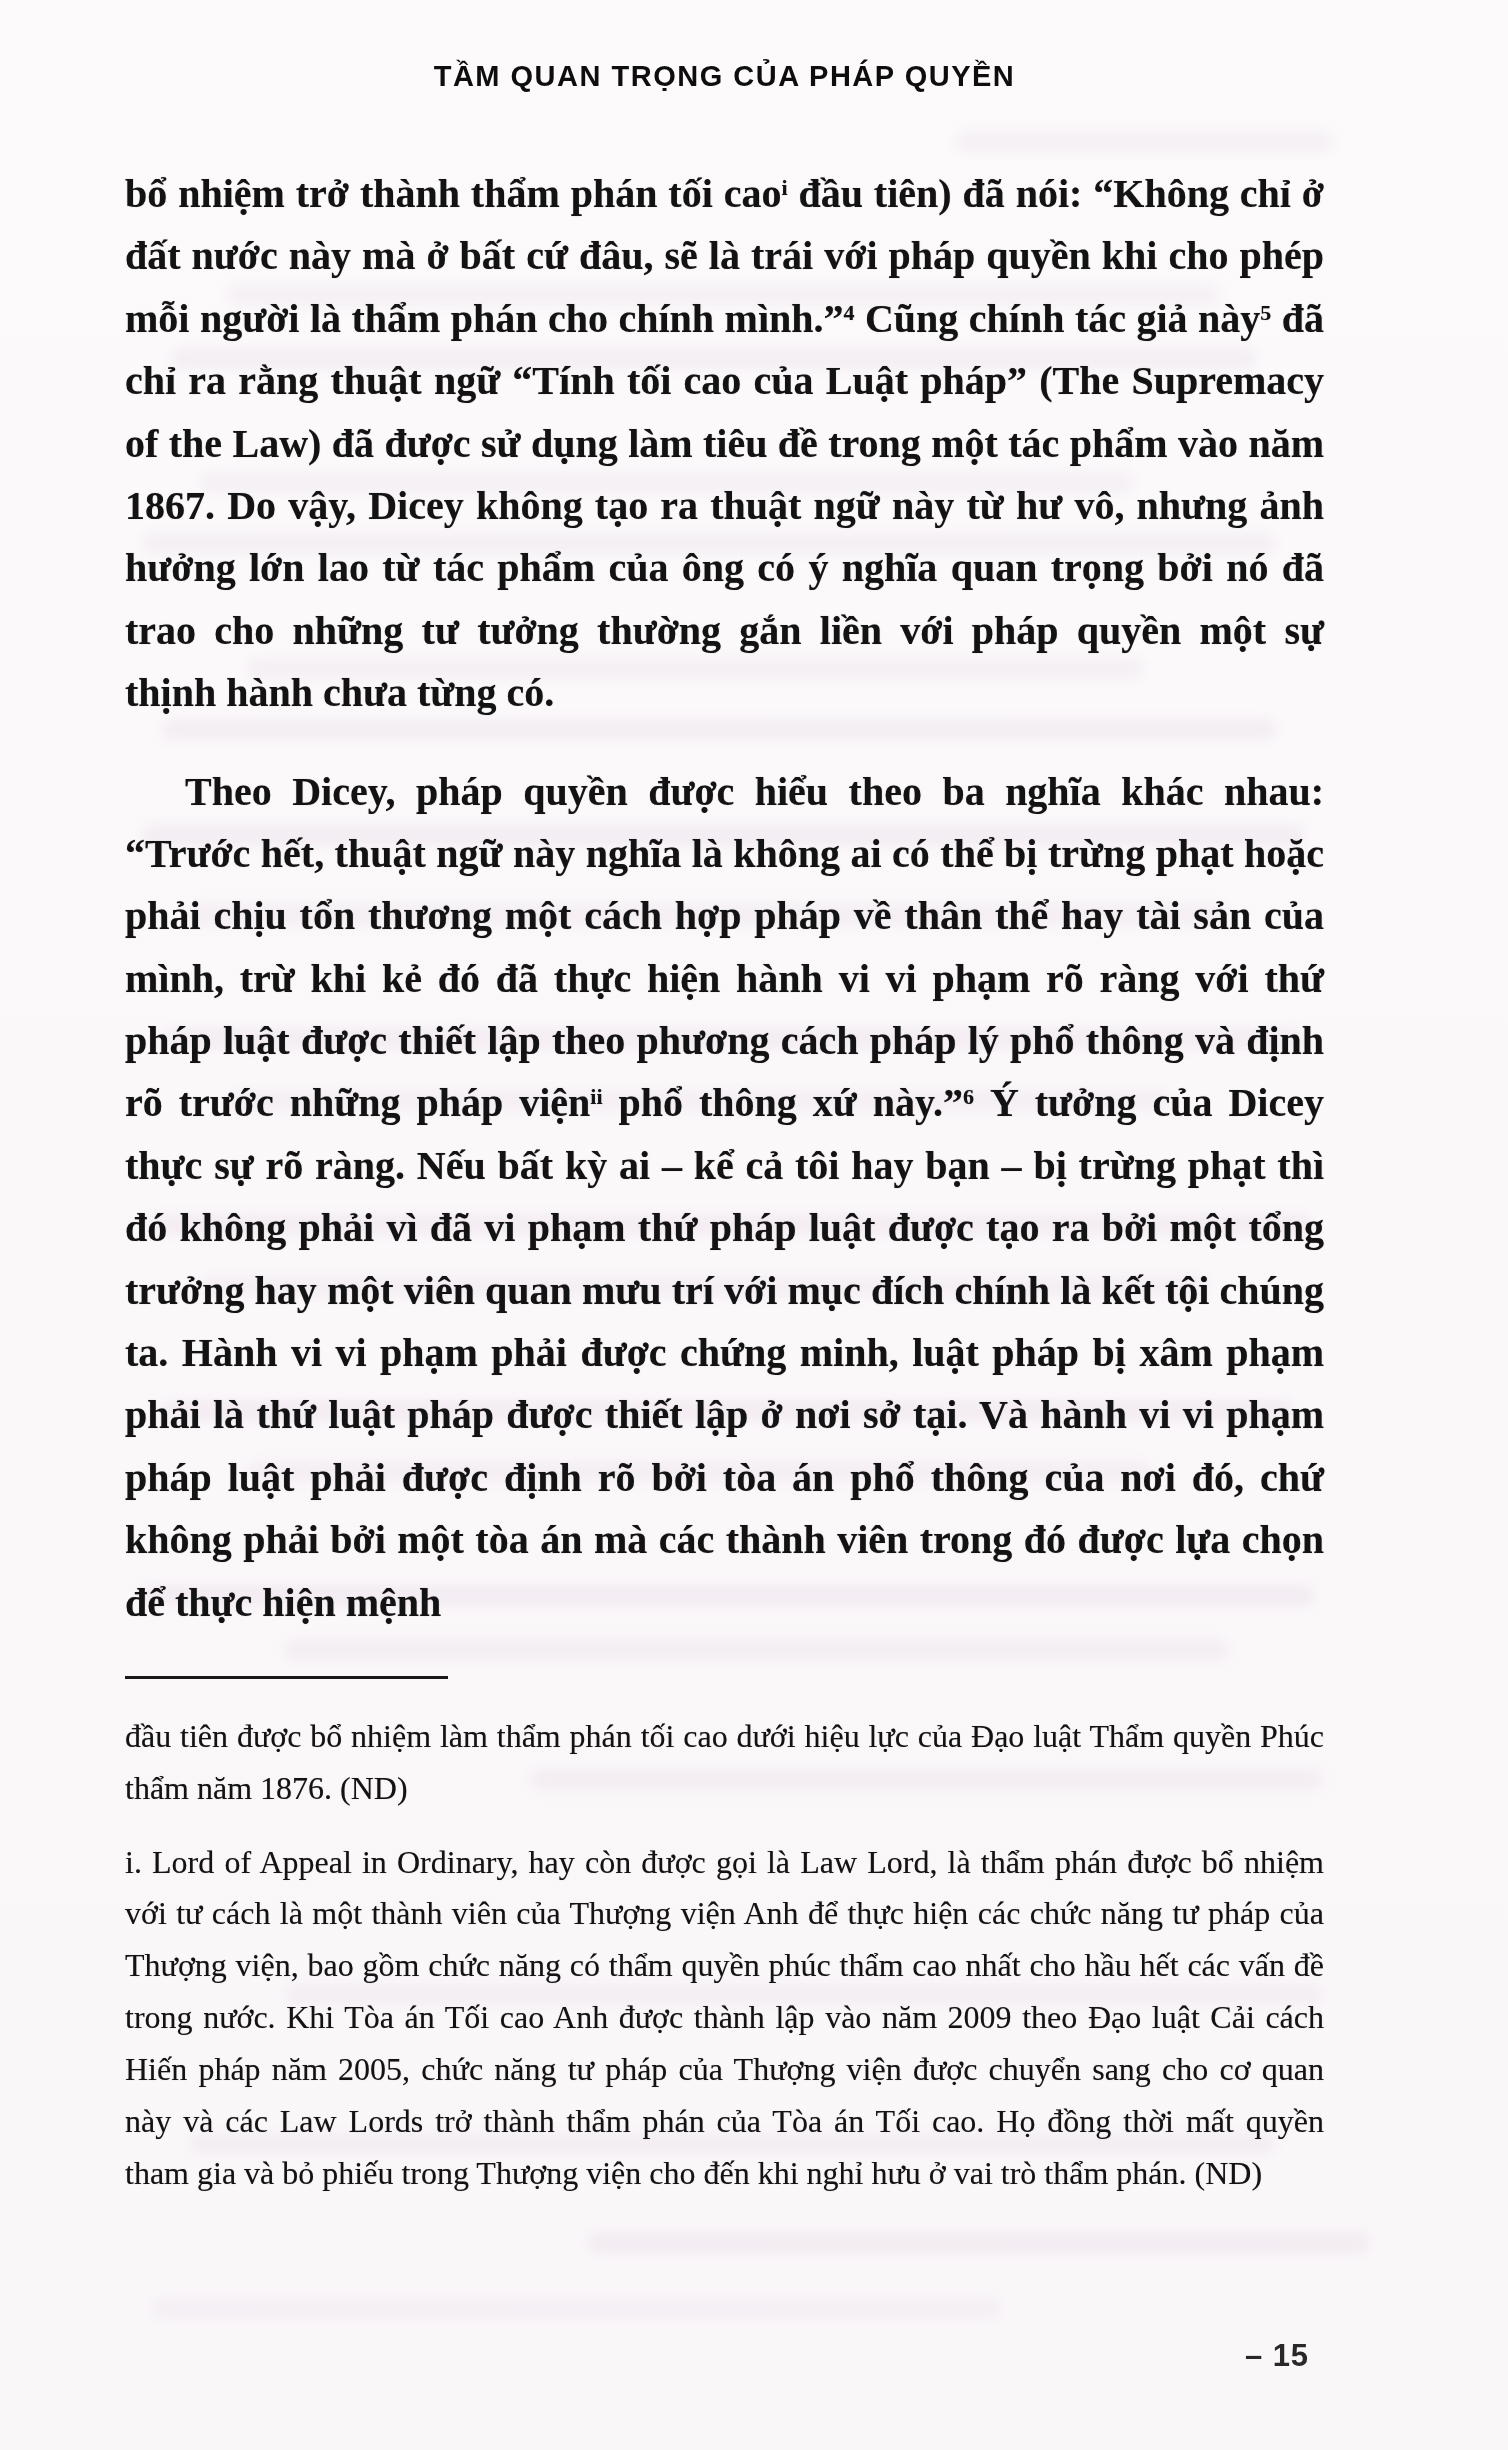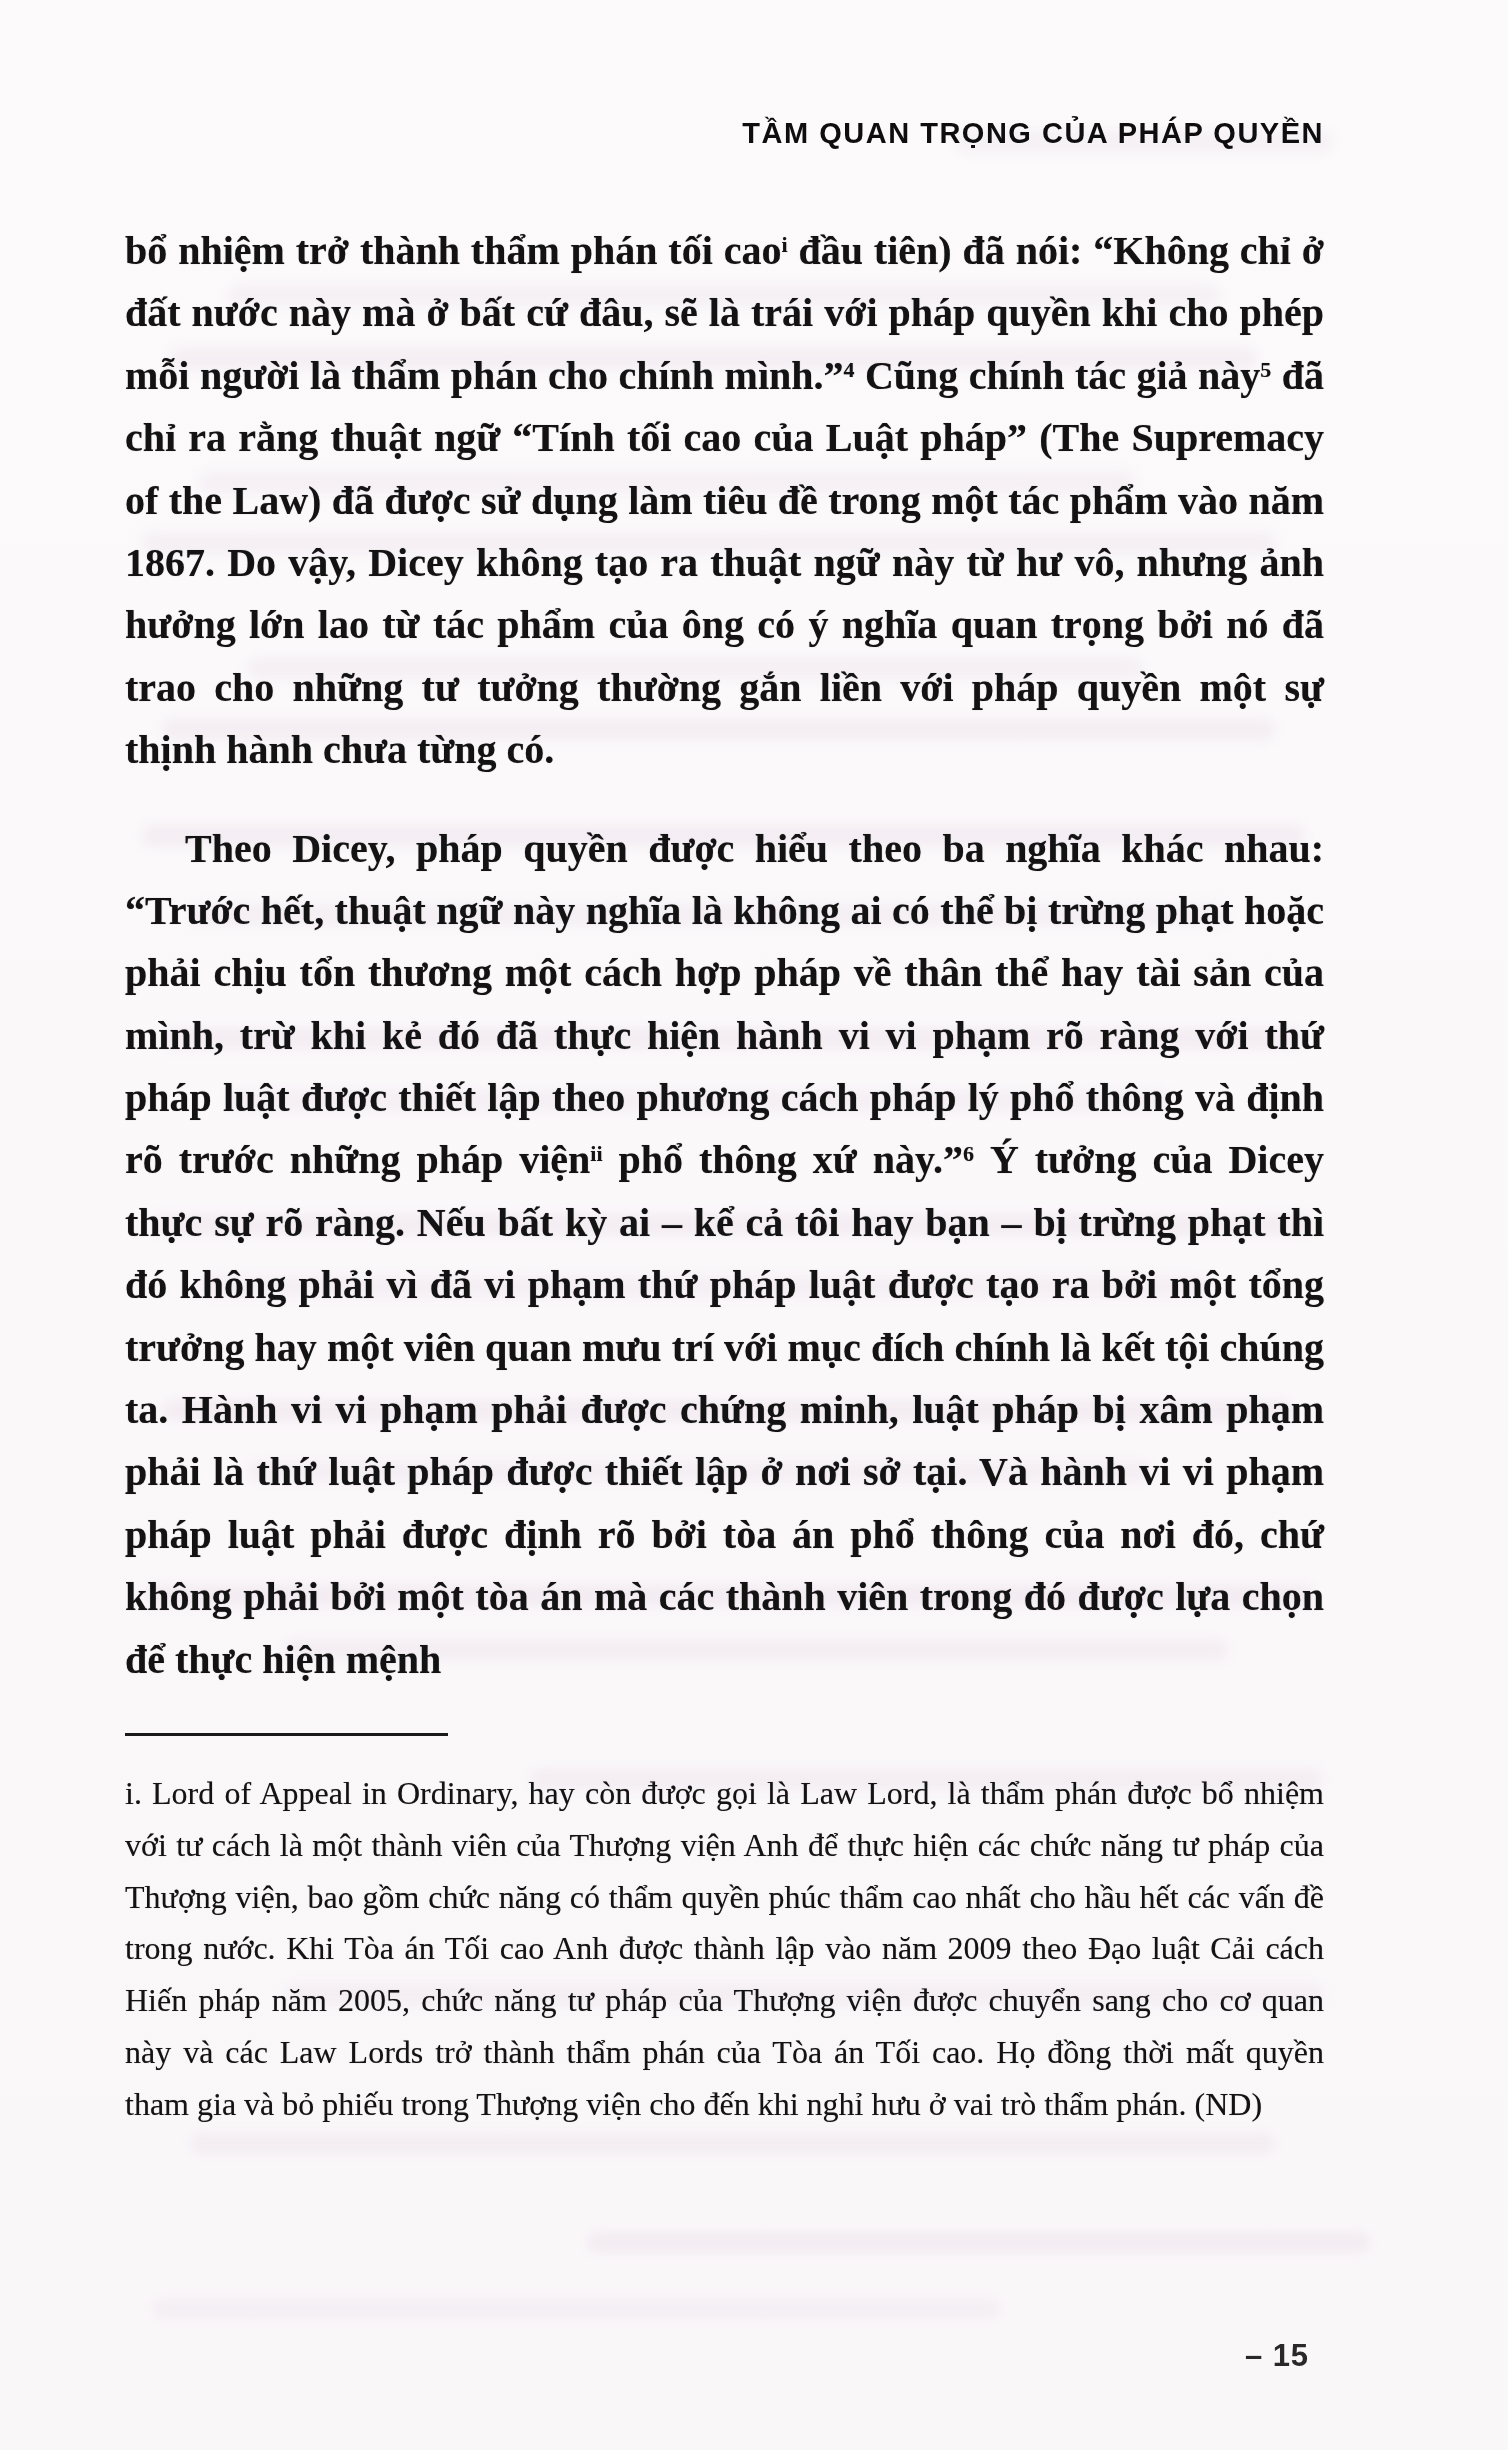--- a/index.html
+++ b/index.html
@@ -27,22 +27,22 @@
   .bleed-stripe {
     position: absolute;
     height: 23px;
     border-radius: 11.3px;
     background: #c0a3c3;
     filter: blur(5.7px);
   }
   .running-head {
     position: relative;
     z-index: 1;
-    margin: 117px 185px 0 125px;
-    text-align: right;
+    margin: 60px 185px 0 125px;
+    text-align: center;
     font-family: "Liberation Sans", sans-serif;
     font-weight: 700;
     font-size: 29px;
     letter-spacing: 1.5px;
     color: #0f0e0f;
   }
   .body-text {
     position: relative;
     z-index: 1;
     margin: 70px 185px 0 125px;
@@ -128,20 +128,21 @@
   </header>
 
   <main class="body-text">
     <p class="para no-indent">bổ nhiệm trở thành thẩm phán tối cao<sup>i</sup> đầu tiên) đã nói: “Không chỉ ở đất nước này mà ở bất cứ đâu, sẽ là trái với pháp quyền khi cho phép mỗi người là thẩm phán cho chính mình.”<sup>4</sup> Cũng chính tác giả này<sup>5</sup> đã chỉ ra rằng thuật ngữ “Tính tối cao của Luật pháp” (The Supremacy of the Law) đã được sử dụng làm tiêu đề trong một tác phẩm vào năm 1867. Do vậy, Dicey không tạo ra thuật ngữ này từ hư vô, nhưng ảnh hưởng lớn lao từ tác phẩm của ông có ý nghĩa quan trọng bởi nó đã trao cho những tư tưởng thường gắn liền với pháp quyền một sự thịnh hành chưa từng có.</p>
     <p class="para indent">Theo Dicey, pháp quyền được hiểu theo ba nghĩa khác nhau: “Trước hết, thuật ngữ này nghĩa là không ai có thể bị trừng phạt hoặc phải chịu tổn thương một cách hợp pháp về thân thể hay tài sản của mình, trừ khi kẻ đó đã thực hiện hành vi vi phạm rõ ràng với thứ pháp luật được thiết lập theo phương cách pháp lý phổ thông và định rõ trước những pháp viện<sup>ii</sup> phổ thông xứ này.”<sup>6</sup> Ý tưởng của Dicey thực sự rõ ràng. Nếu bất kỳ ai – kể cả tôi hay bạn – bị trừng phạt thì đó không phải vì đã vi phạm thứ pháp luật được tạo ra bởi một tổng trưởng hay một viên quan mưu trí với mục đích chính là kết tội chúng ta. Hành vi vi phạm phải được chứng minh, luật pháp bị xâm phạm phải là thứ luật pháp được thiết lập ở nơi sở tại. Và hành vi vi phạm pháp luật phải được định rõ bởi tòa án phổ thông của nơi đó, chứ không phải bởi một tòa án mà các thành viên trong đó được lựa chọn để thực hiện mệnh</p>
   </main>
 
   <div class="fn-separator"></div>
 
   <section class="footnotes">
+    <p class="footnote">đầu tiên được bổ nhiệm làm thẩm phán tối cao dưới hiệu lực của Đạo luật Thẩm quyền Phúc thẩm năm 1876. (ND)</p>
     <p class="footnote">i. Lord of Appeal in Ordinary, hay còn được gọi là Law Lord, là thẩm phán được bổ nhiệm với tư cách là một thành viên của Thượng viện Anh để thực hiện các chức năng tư pháp của Thượng viện, bao gồm chức năng có thẩm quyền phúc thẩm cao nhất cho hầu hết các vấn đề trong nước. Khi Tòa án Tối cao Anh được thành lập vào năm 2009 theo Đạo luật Cải cách Hiến pháp năm 2005, chức năng tư pháp của Thượng viện được chuyển sang cho cơ quan này và các Law Lords trở thành thẩm phán của Tòa án Tối cao. Họ đồng thời mất quyền tham gia và bỏ phiếu trong Thượng viện cho đến khi nghỉ hưu ở vai trò thẩm phán. (ND)</p>
   </section>
 
   <footer class="page-footer">
     <span>– 15</span>
   </footer>
 
 </div>
 
 

